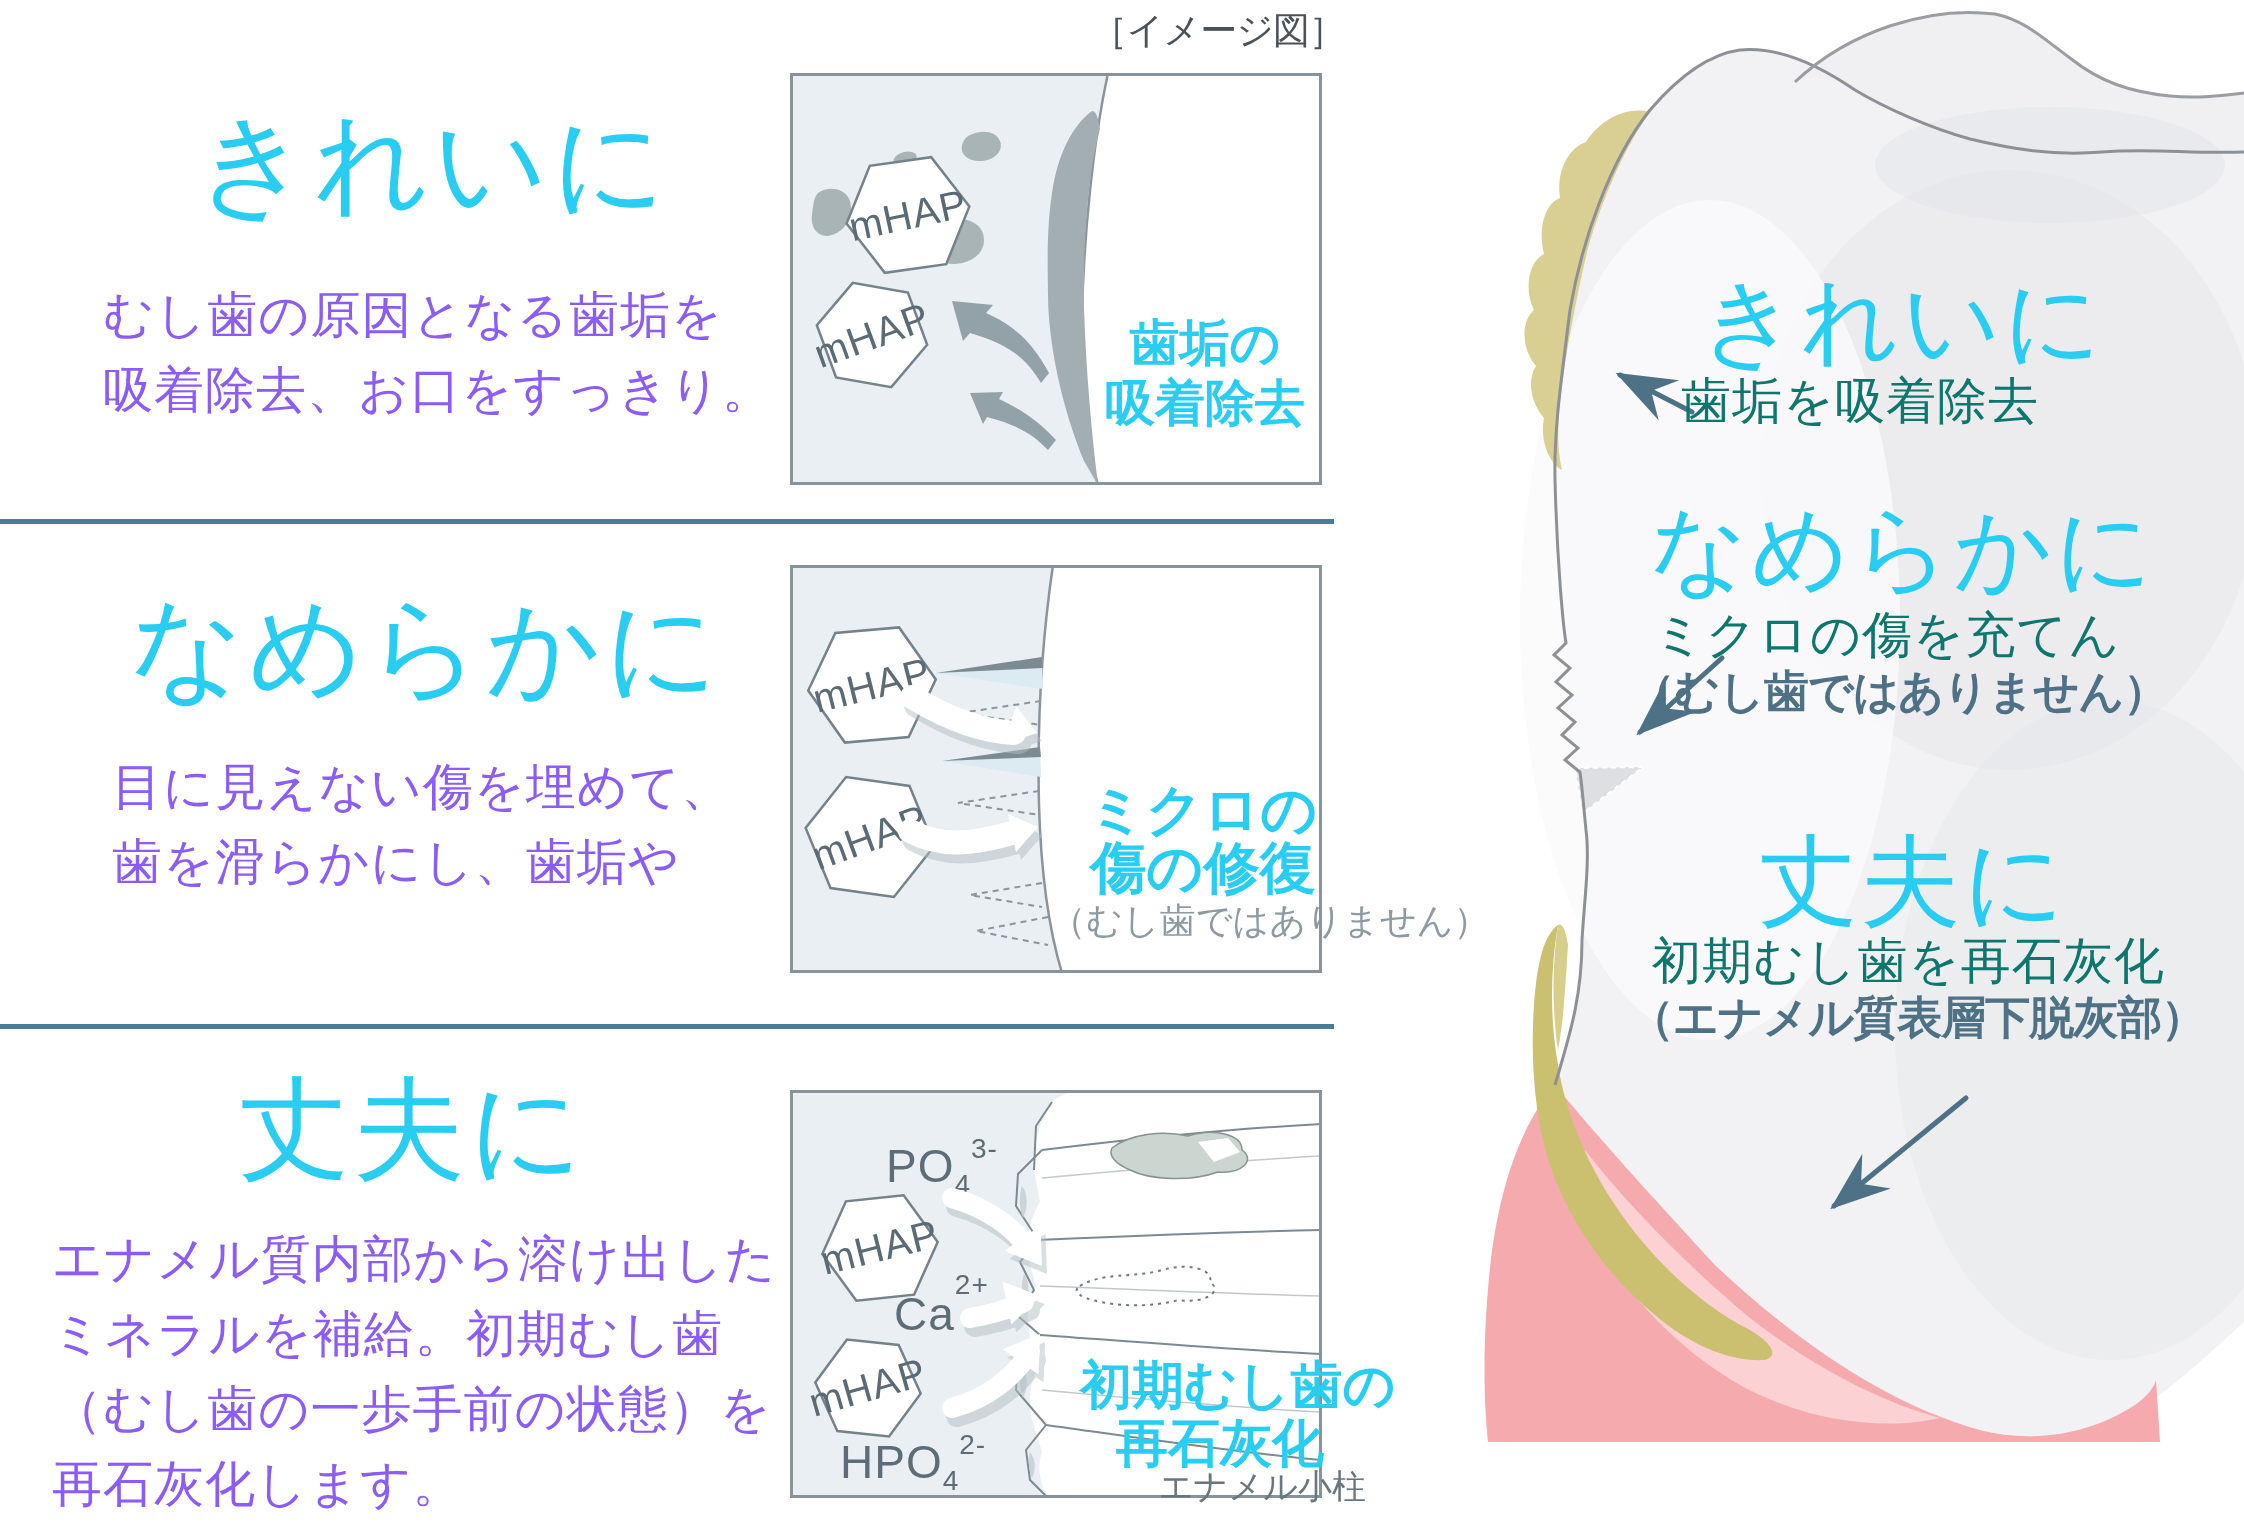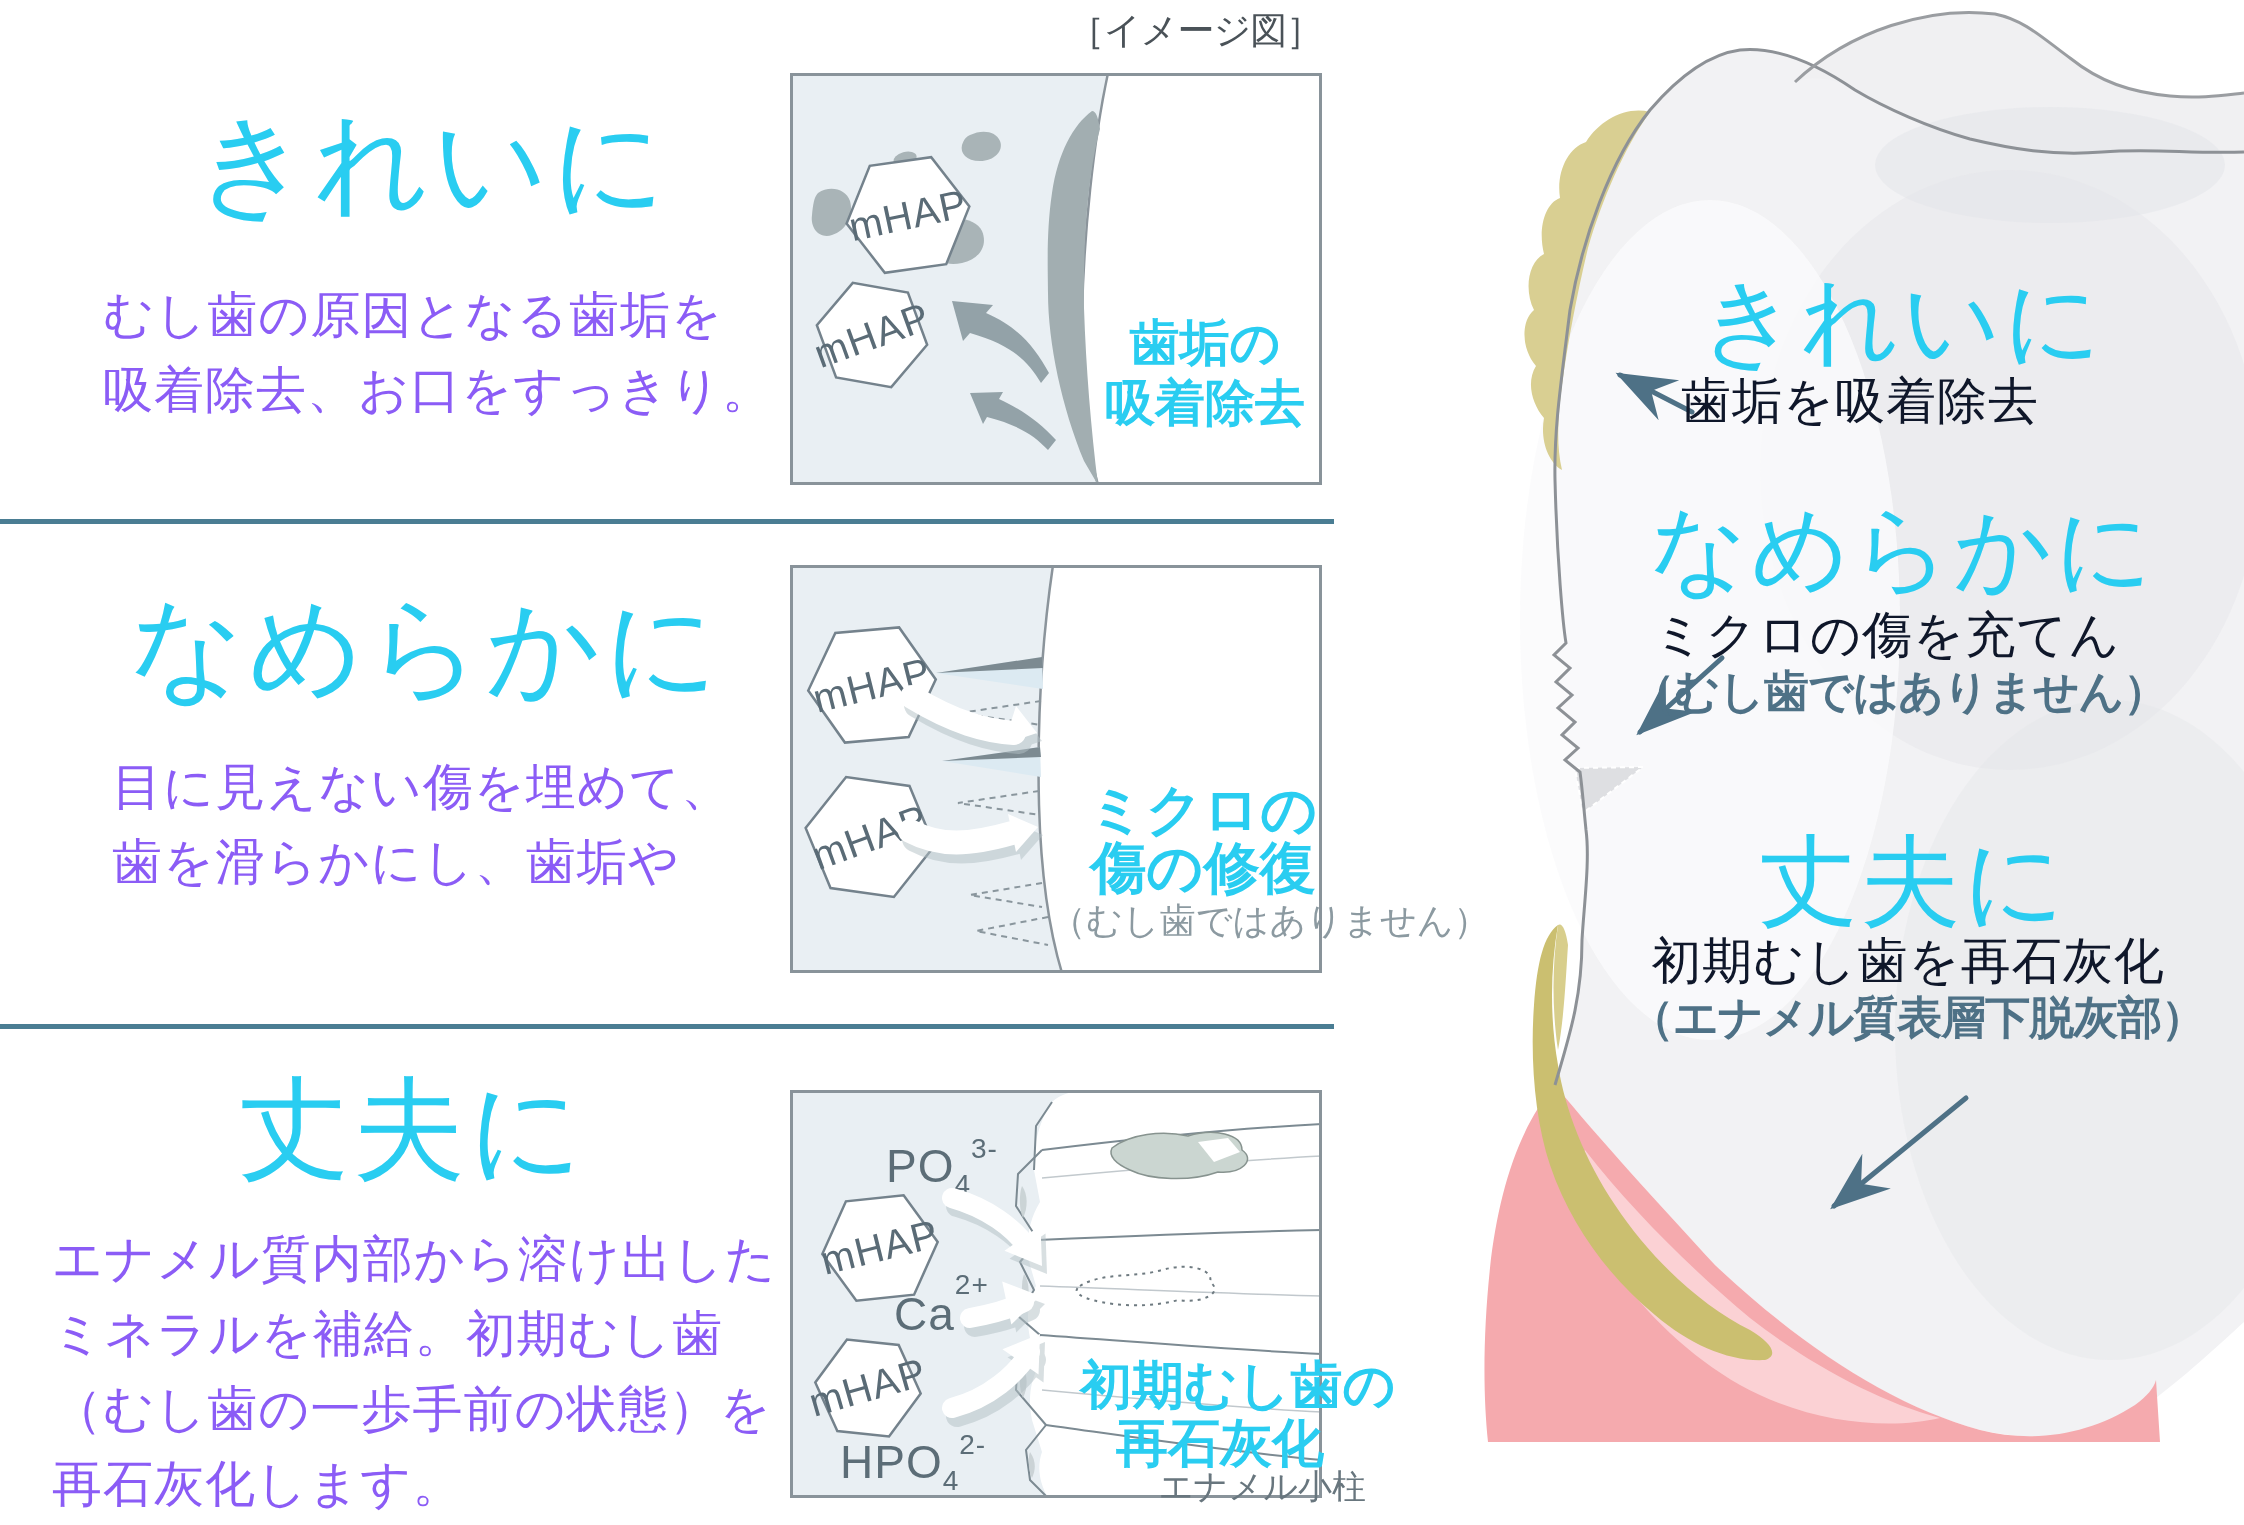--- a/index.html
+++ b/index.html
@@ -4,34 +4,34 @@
 <style>
   html,body{margin:0;padding:0;background:#ffffff;}
   .stage{position:relative;width:2244px;height:1525px;background:#ffffff;overflow:hidden;
          font-family:"Liberation Sans","DejaVu Sans",sans-serif;}
   
   .h-cal{position:absolute;font-family:"Liberation Serif","DejaVu Serif",serif;
          color:#29CDF1;font-size:112px;line-height:1.05;white-space:nowrap;letter-spacing:4px;}
   .body-txt{position:absolute;color:#8b5cf6;font-size:50px;line-height:75px;
             white-space:nowrap;letter-spacing:1px;}
   .divider{position:absolute;left:0;width:1334px;height:5px;background:#4A7D93;}
-  .img-tag{position:absolute;left:1045px;width:300px;top:6px;text-align:center;
+  .img-tag{position:absolute;left:1045px;width:300px;top:6px;text-align:right;
            color:#4A5258;font-size:37px;letter-spacing:-1px;white-space:nowrap;}
   
   .ibox{position:absolute;left:790px;width:532px;}
   .ibox svg{position:absolute;left:0;top:0;}
   .box-caption{position:absolute;text-align:center;color:#29CDF1;font-weight:bold;
                font-size:50px;line-height:60px;white-space:nowrap;}
   .box-note{position:absolute;text-align:center;color:#8C9AA1;font-size:36px;white-space:nowrap;}
   .box-sublabel{position:absolute;text-align:right;color:#68767E;font-size:34px;white-space:nowrap;}
   
   .tooth-wrap{position:absolute;left:1450px;top:0;width:794px;height:1525px;}
   .ann-head{position:absolute;font-family:"Liberation Serif","DejaVu Serif",serif;
             color:#29CDF1;font-size:96px;text-align:center;white-space:nowrap;letter-spacing:3px;}
-  .ann-sub{position:absolute;color:#0f172a;font-size:50px;text-align:center;white-space:nowrap;letter-spacing:1px;}
+  .ann-sub{position:absolute;color:#0f766e;font-size:50px;text-align:center;white-space:nowrap;letter-spacing:1px;}
   .ann-note{position:absolute;color:#4E7186;font-size:45px;font-weight:bold;text-align:center;
             white-space:nowrap;letter-spacing:-1px;}
   .ion-label{font-size:46px;fill:#5C6D77;letter-spacing:1px;}
   .ion-small{font-size:28px;}
   .mhap{font-size:40px;fill:#5A6B76;letter-spacing:1px;}
 </style>
 </head>
 <body>
 
 <div class="stage">

